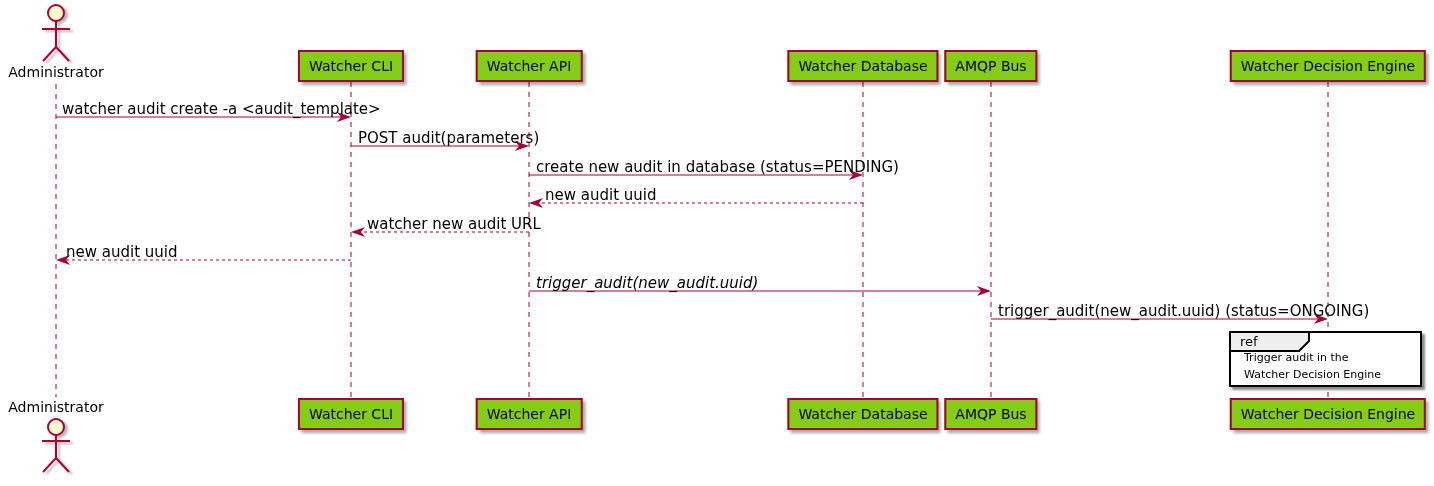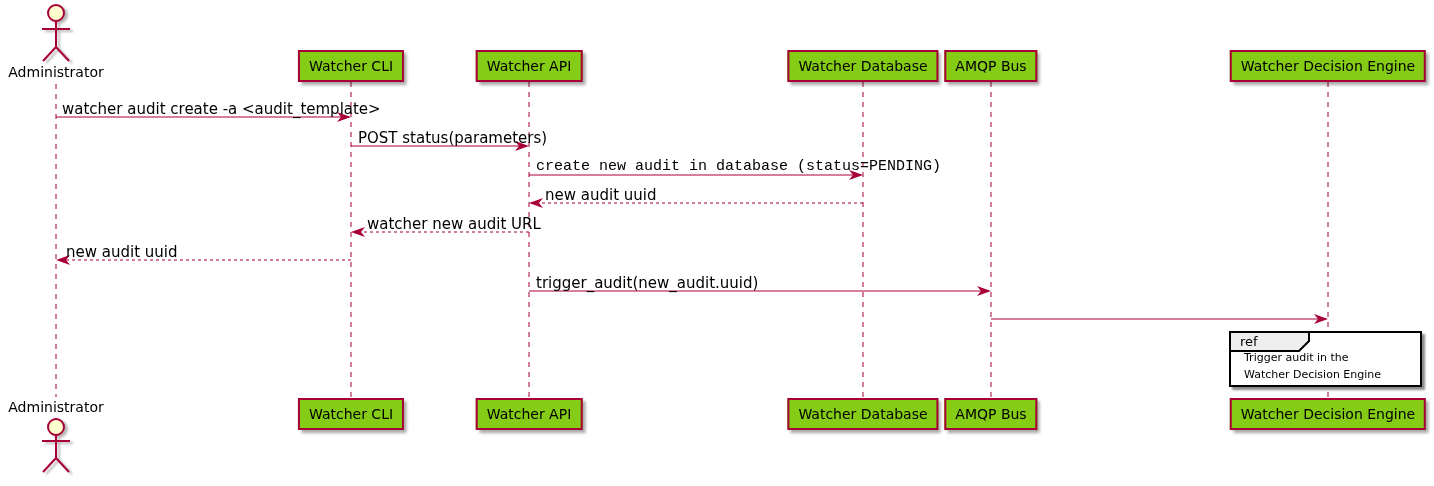--- a/index.html
+++ b/index.html
@@ -114,26 +114,27 @@
 
   <div class="actor-label" style="left:56px; top:399px;">Administrator</div>
 
   <div class="pbox bottomrow" style="left:351px;">Watcher CLI</div>
   <div class="pbox bottomrow" style="left:529px;">Watcher API</div>
   <div class="pbox bottomrow" style="left:863px;">Watcher Database</div>
   <div class="pbox bottomrow" style="left:991px;">AMQP Bus</div>
   <div class="pbox bottomrow" style="left:1328px;">Watcher Decision Engine</div>
 
   <div class="msg-label" style="left:62px;  top:102px;">watcher audit create -a &lt;audit_template&gt;</div>
-  <div class="msg-label" style="left:358px; top:131px;">POST status(parameters)</div>
-  <div class="msg-label" style="left:536px; top:160px;font-family:Liberation Mono, monospace;">create new audit in database (status=PENDING)</div>
+  <div class="msg-label" style="left:358px; top:131px;">POST audit(parameters)</div>
+  <div class="msg-label" style="left:536px; top:160px;">create new audit in database (status=PENDING)</div>
   <div class="msg-label" style="left:545px; top:188px;">new audit uuid</div>
   <div class="msg-label" style="left:367px; top:217px;">watcher new audit URL</div>
   <div class="msg-label" style="left:66px;  top:245px;">new audit uuid</div>
-  <div class="msg-label" style="left:536px; top:276px;">trigger_audit(new_audit.uuid)</div>
+  <div class="msg-label" style="left:536px; top:276px;font-style:italic;">trigger_audit(new_audit.uuid)</div>
+  <div class="msg-label" style="left:998px; top:304px;">trigger_audit(new_audit.uuid) (status=ONGOING)</div>
 
   <div class="refbox">
     <svg class="ref-tab-svg" width="84" height="22" viewBox="0 0 84 22">
       <polygon points="1,1 80,1 80,10 70,20 1,20" fill="#EEEEEE" stroke="#000000" stroke-width="2"></polygon>
     </svg>
     <div class="ref-tab-label">ref</div>
     <div class="ref-line l1">Trigger audit in the</div>
     <div class="ref-line l2">Watcher Decision Engine</div>
   </div>
 

